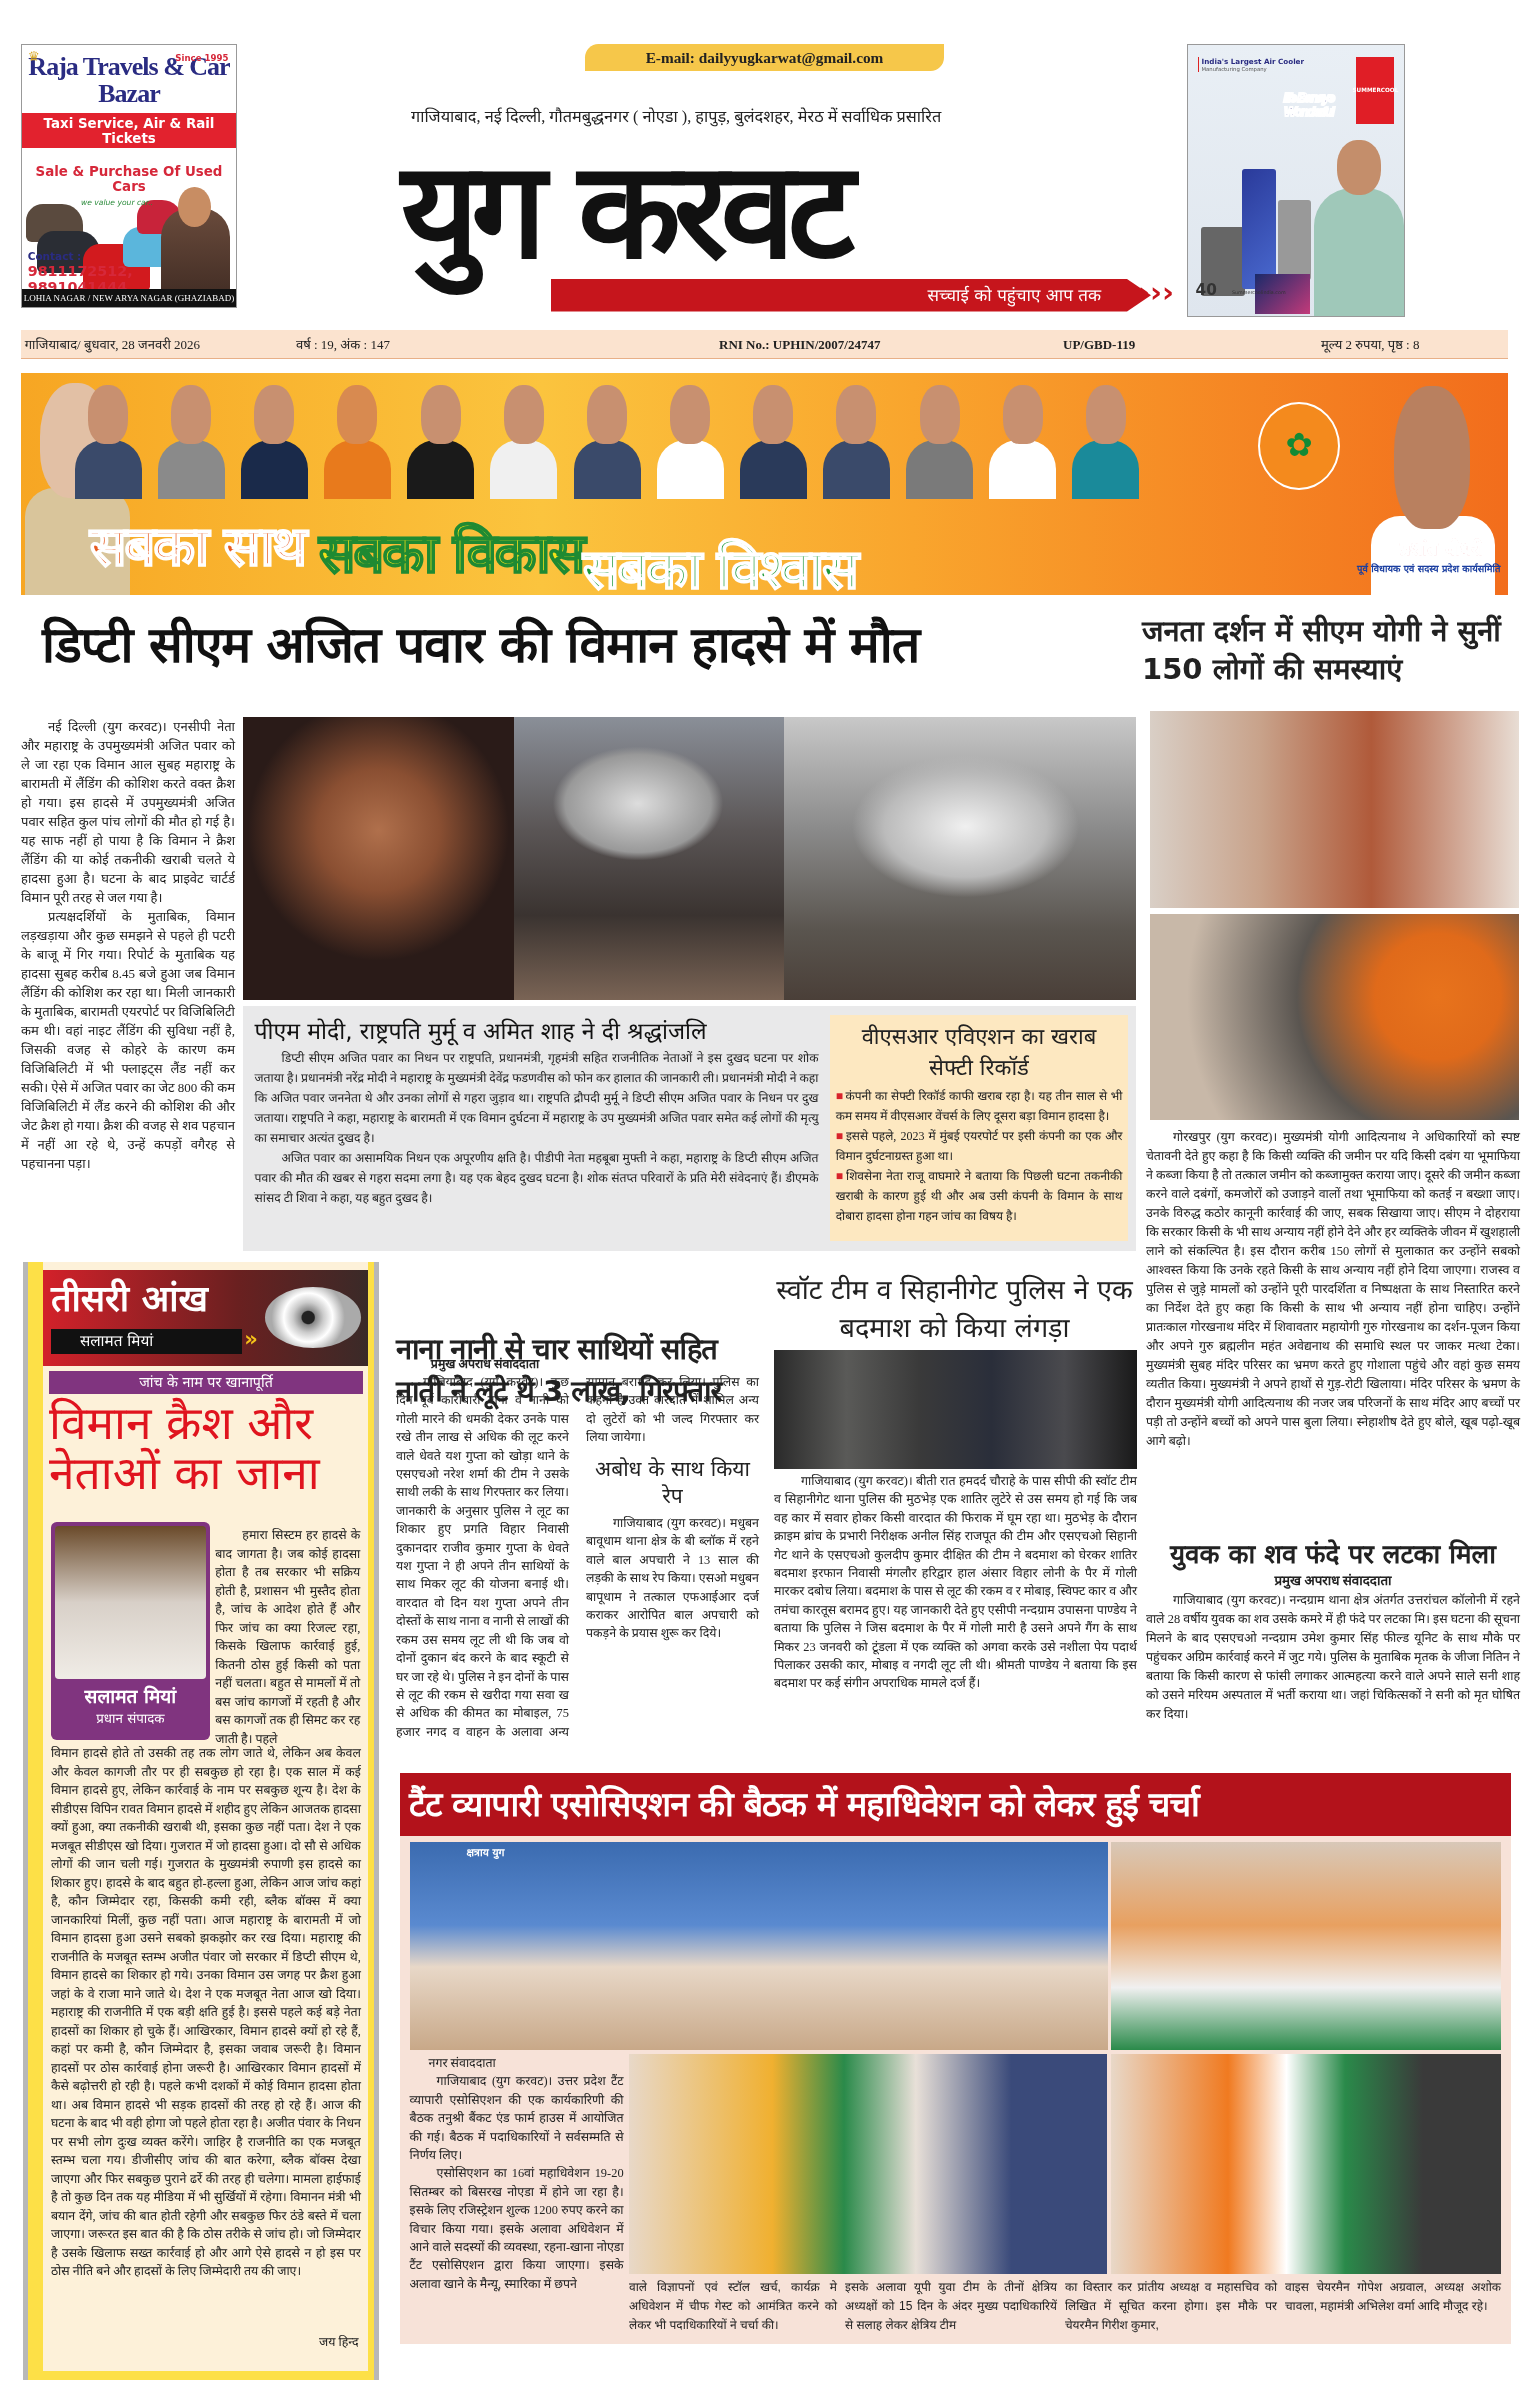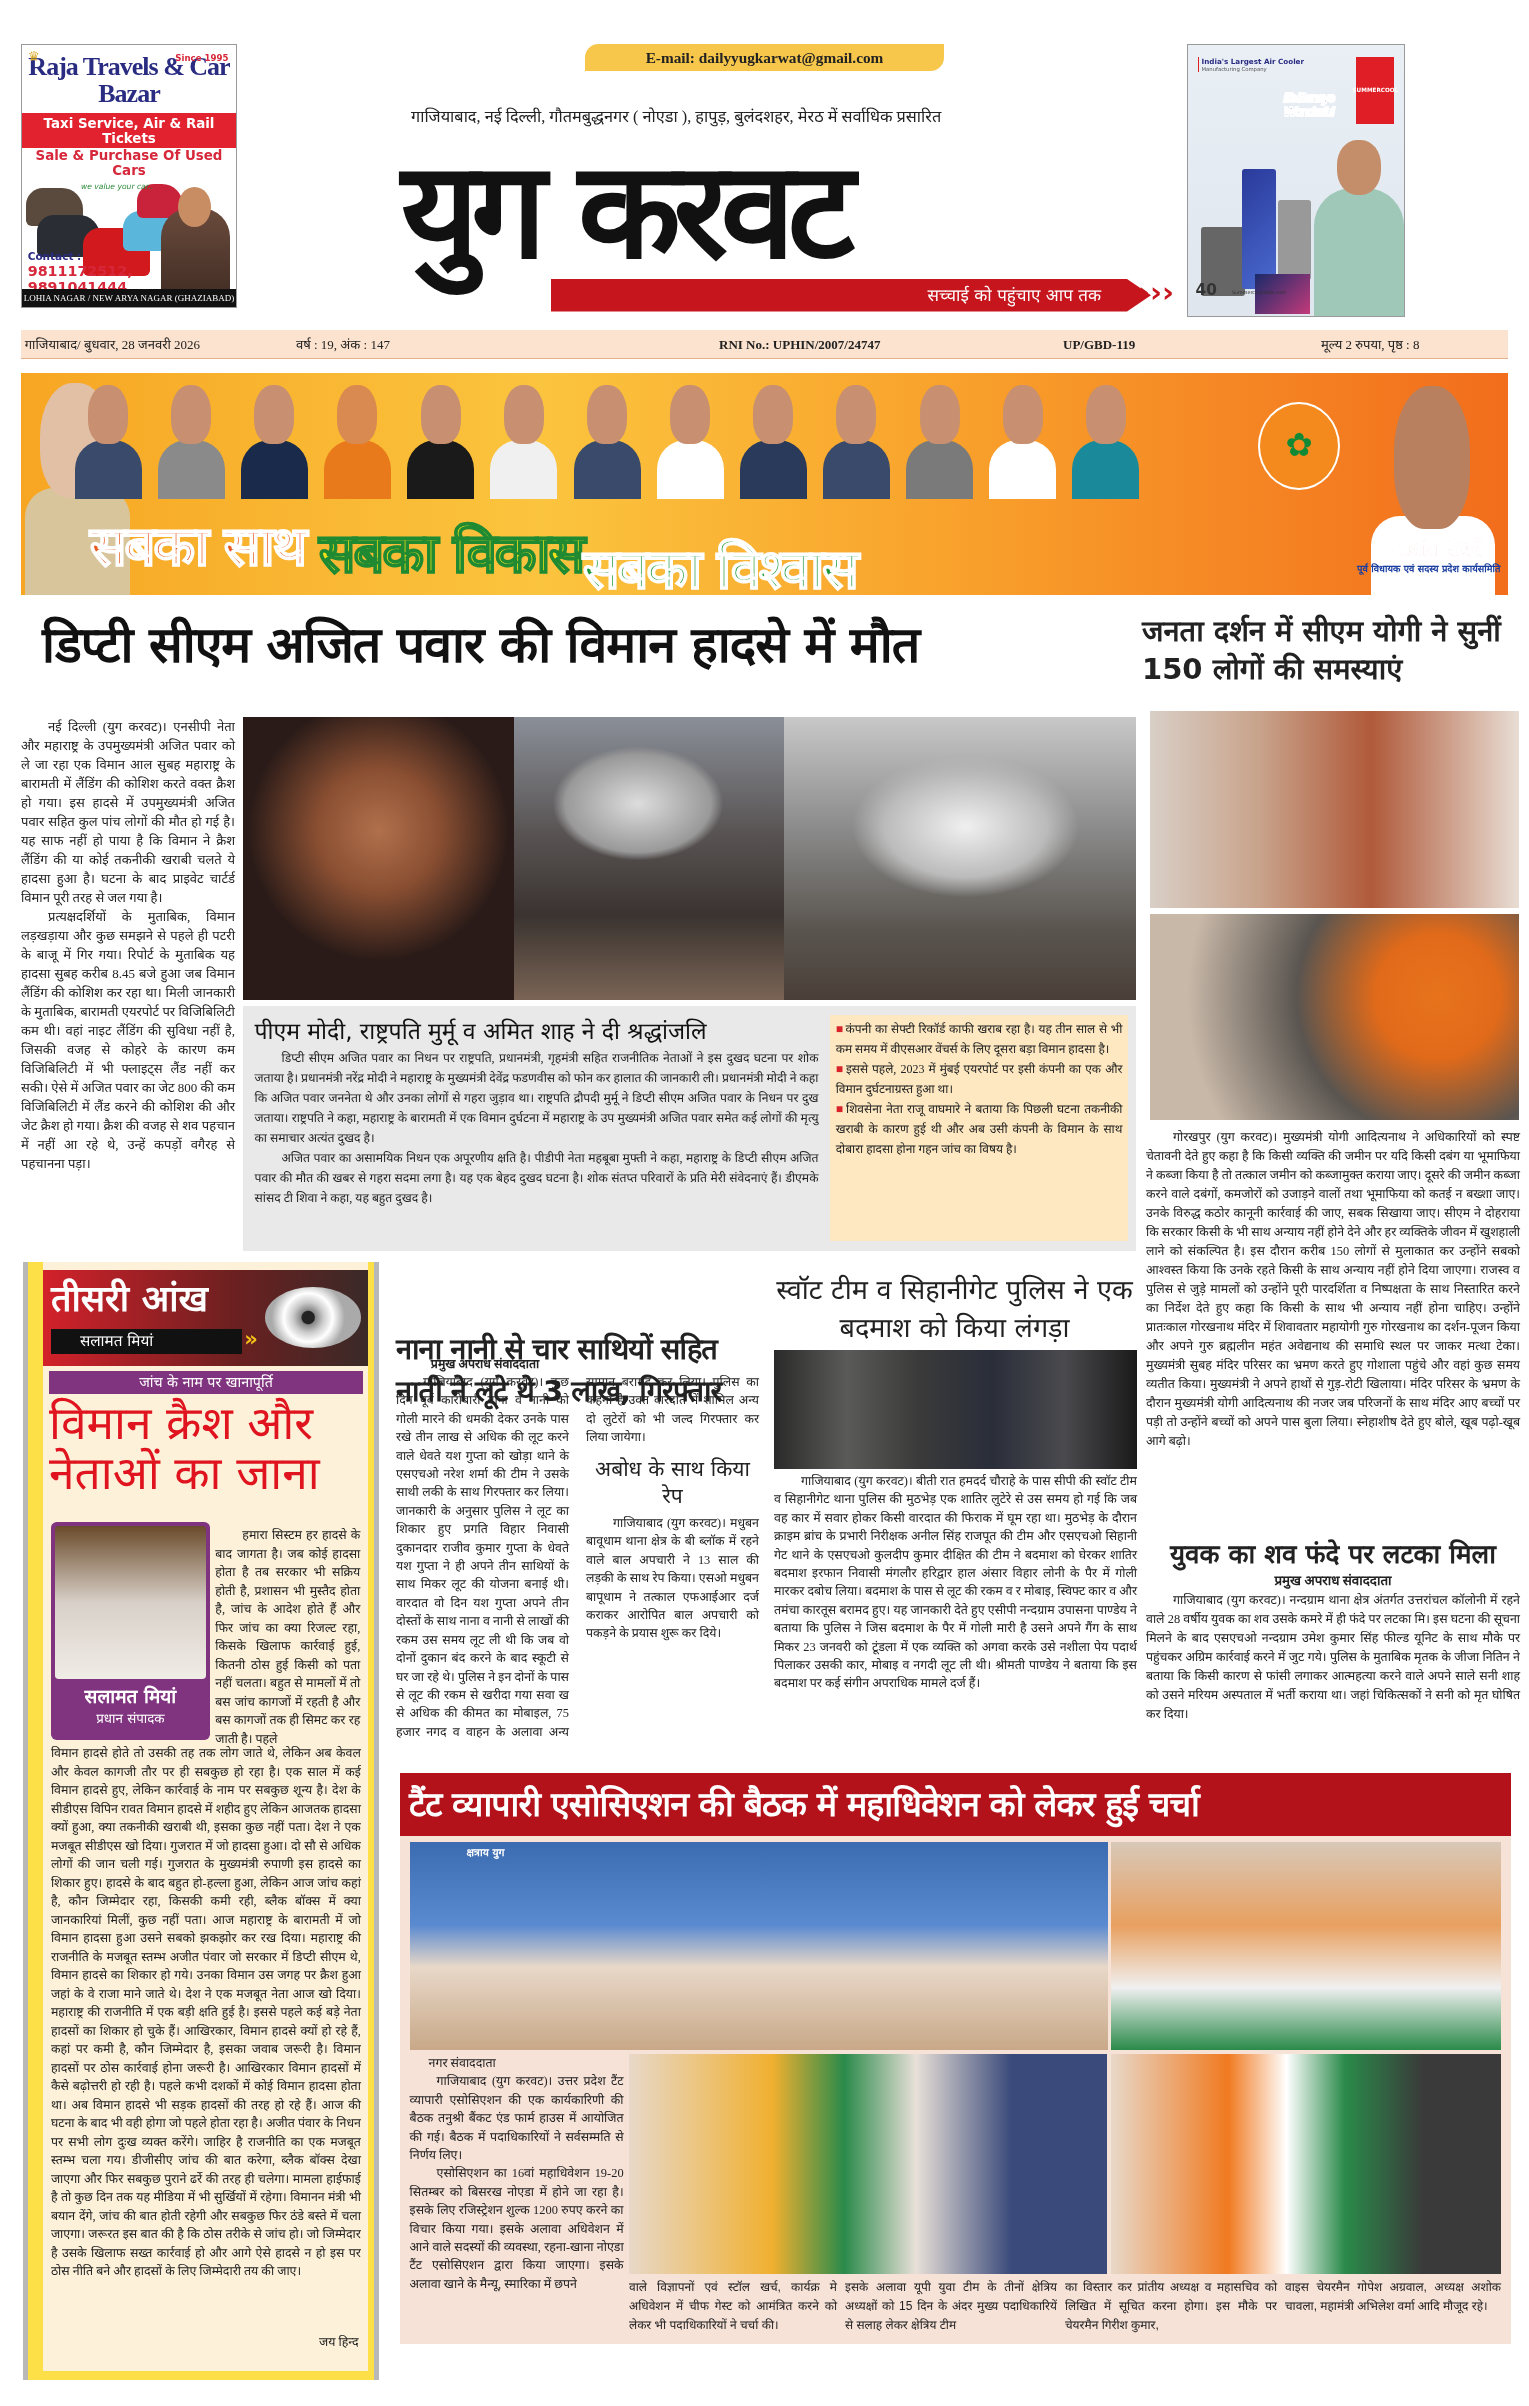--- a/index.html
+++ b/index.html
@@ -7,21 +7,21 @@
 .abs{position:absolute}
 .txt{font-family:"Liberation Serif","DejaVu Serif",serif;font-size:13px;line-height:19px;text-align:justify;color:#222}
 .txt p{text-indent:27px}
 .hd{font-family:"DejaVu Sans",sans-serif;font-weight:bold;color:#111;letter-spacing:-1px}
 
 .ad-left{left:21px;top:44px;width:216px;height:264px;border:1px solid #999;background:#fff;overflow:hidden}
 .ad-left .title{font-family:"Liberation Serif",serif;font-weight:bold;color:#2a2c82;font-size:26px;text-align:center;margin-top:8px;letter-spacing:-1px;line-height:27px}
 .ad-left .since{position:absolute;right:7.6px;top:7.6px;color:#d6283a;font-size:8.6px;font-weight:bold}
 .ad-left .crown{position:absolute;left:5.7px;top:3.8px;color:#d8a92a;font-size:13.4px}
 .ad-left .redbar{background:#e2222e;color:#fff;font-weight:bold;font-size:13.4px;text-align:center;padding:2.9px 0;margin-top:5.7px}
-.ad-left .sale{color:#d6283a;font-weight:bold;font-size:13.4px;text-align:center;margin-top:0}
+.ad-left .sale{color:#d6283a;font-weight:bold;font-size:13.4px;text-align:center;margin-top:16px}
 .ad-left .cars{position:relative;height:113px;margin-top:3.8px}
 .car{position:absolute;border-radius:17px 21px 5.7px 5.7px}
 .ad-left .contact{position:absolute;left:5.7px;top:205px;color:#2a2c82;font-weight:bold;font-size:10.5px}
 .ad-left .phones{position:absolute;left:5.7px;top:218px;color:#d6283a;font-weight:bold;font-size:14.3px}
 .ad-left .addr{position:absolute;left:0;bottom:0;width:100%;background:#111;color:#fff;font-size:9px;font-family:"Liberation Serif",serif;text-align:center;padding:3.8px 0}
 .ad-left .man{position:absolute;right:5.7px;top:163px;width:69px;height:98px;background:linear-gradient(#6a4b3c,#3e2a22);border-radius:29px 29px 0 0}
 .ad-left .man:before{content:"";position:absolute;left:17px;top:-21px;width:32.5px;height:40px;background:#c88d63;border-radius:50%}
 .ad-right{left:1187px;top:44px;width:218px;height:273px;border:1px solid #999;background:linear-gradient(#e9eff5,#dfe6ee);overflow:hidden}
 .ad-right .tag{position:absolute;left:9.6px;top:11.5px;font-size:7.2px;color:#2a2c82;font-weight:bold;border-left:1.9px solid #d22;padding-left:2.9px}
 .ad-right .tag small{display:block;font-weight:normal;font-size:5.3px;color:#555}
@@ -175,20 +175,21 @@
 </div>
 
 <div class="abs gray-box">
   <div class="hd" style="position:absolute;left:11.5px;top:7.6px;font-size:23px;font-weight:normal;letter-spacing:0">पीएम मोदी, राष्ट्रपति मुर्मू व अमित शाह ने दी श्रद्धांजलि</div>
   <div class="txt" style="position:absolute;left:11.5px;top:42px;width:564px;font-size:12.2px;line-height:20px">
     <p>डिप्टी सीएम अजित पवार का निधन पर राष्ट्रपति, प्रधानमंत्री, गृहमंत्री सहित राजनीतिक नेताओं ने इस दुखद घटना पर शोक जताया है। प्रधानमंत्री नरेंद्र मोदी ने महाराष्ट्र के मुख्यमंत्री देवेंद्र फडणवीस को फोन कर हालात की जानकारी ली। प्रधानमंत्री मोदी ने कहा कि अजित पवार जननेता थे और उनका लोगों से गहरा जुड़ाव था। राष्ट्रपति द्रौपदी मुर्मू ने डिप्टी सीएम अजित पवार के निधन पर दुख जताया। राष्ट्रपति ने कहा, महाराष्ट्र के बारामती में एक विमान दुर्घटना में महाराष्ट्र के उप मुख्यमंत्री अजित पवार समेत कई लोगों की मृत्यु का समाचार अत्यंत दुखद है।</p>
     <p>अजित पवार का असामयिक निधन एक अपूरणीय क्षति है। पीडीपी नेता महबूबा मुफ्ती ने कहा, महाराष्ट्र के डिप्टी सीएम अजित पवार की मौत की खबर से गहरा सदमा लगा है। यह एक बेहद दुखद घटना है। शोक संतप्त परिवारों के प्रति मेरी संवेदनाएं हैं। डीएमके सांसद टी शिवा ने कहा, यह बहुत दुखद है।</p>
   </div>
 </div>
 <div class="abs yellow-box">
+  <div style="text-align:center;font-size:22px;line-height:31px;margin-top:5.7px;padding:0 19px">वीएसआर एविएशन का खराब सेफ्टी रिकॉर्ड</div>
   <div class="txt" style="padding:3.8px 5.7px;font-size:12px;line-height:20px">
     <div class="bullet">कंपनी का सेफ्टी रिकॉर्ड काफी खराब रहा है। यह तीन साल से भी कम समय में वीएसआर वेंचर्स के लिए दूसरा बड़ा विमान हादसा है।</div>
     <div class="bullet">इससे पहले, 2023 में मुंबई एयरपोर्ट पर इसी कंपनी का एक और विमान दुर्घटनाग्रस्त हुआ था।</div>
     <div class="bullet">शिवसेना नेता राजू वाघमारे ने बताया कि पिछली घटना तकनीकी खराबी के कारण हुई थी और अब उसी कंपनी के विमान के साथ दोबारा हादसा होना गहन जांच का विषय है।</div>
   </div>
 </div>
 
 <div class="photo" style="left:1150px;top:711px;width:369px;height:197px;background:linear-gradient(90deg,#d9cfc6,#c8a28a 30%,#b05a3a 60%,#e8ddd4)"></div>
 <div class="photo" style="left:1150px;top:914px;width:369px;height:206px;background:radial-gradient(circle at 78% 40%,#e8731c 0,#e06a1a 20%,#5a5550 45%,#c8b8a8 80%)"></div>
 <div class="abs txt" style="left:1146px;top:1128px;width:374px;font-size:12.4px;line-height:19px">

